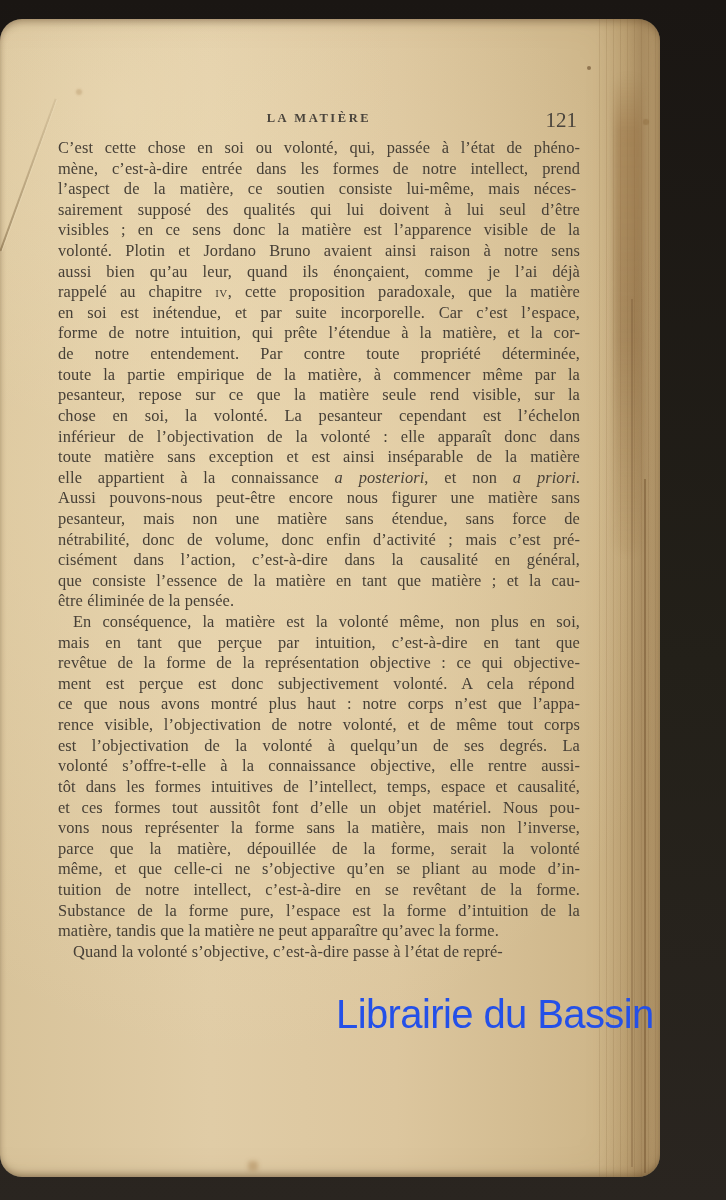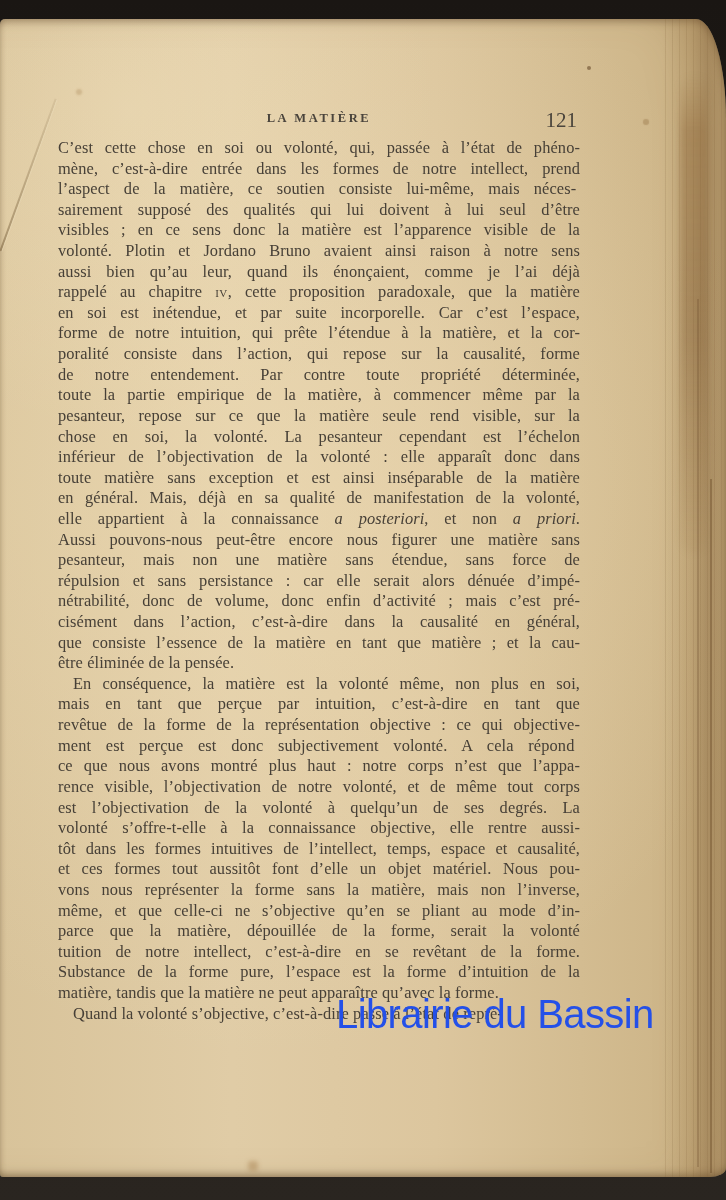--- a/index.html
+++ b/index.html
@@ -7,34 +7,35 @@
     width: 726px; height: 1200px;
     background: #211c18;
     overflow: hidden;
     font-family: "Liberation Serif", serif;
   }
   .photo {
     position: relative; width: 726px; height: 1200px;
     background: linear-gradient(180deg, #1a1613 0%, #232019 55%, #2a2520 100%);
   }
   .page {
-    position: absolute; left: 0; top: 19px; width: 726px; height: 1158px;
+    position: absolute; left: 0; top: 19px; width: 660px; height: 1158px;
     overflow: hidden;
     background:
       radial-gradient(ellipse 120% 80% at 36% 40%, rgba(242,224,185,0.50), rgba(242,224,185,0) 62%),
       radial-gradient(ellipse 60% 40% at 18% 8%, rgba(245,230,195,0.35), rgba(245,230,195,0) 70%),
       linear-gradient(90deg, #d8c39a 0%, #e0cca6 32%, #dcc69e 60%, #d3bc91 80%, #cab183 100%);
     border-top-left-radius: 5px;
     border-top-right-radius: 30px 100px;
     border-bottom-right-radius: 16px 9px;
     border-bottom-left-radius: 3px;
     box-shadow:
       inset 0 5px 8px -3px rgba(70,45,20,0.45),
       inset 0 -6px 9px -4px rgba(70,45,20,0.50),
       inset -45px 0 55px -32px rgba(120,85,45,0.40);
+    border-radius: 22px;
   }
   .fore-edge {
     position: absolute; right: 0; top: 0; bottom: 0; width: 64px;
     background:
       repeating-linear-gradient(90deg,
         rgba(125,95,55,0) 0px, rgba(125,95,55,0) 3px,
         rgba(125,95,55,0.17) 3px, rgba(125,95,55,0.17) 4px,
         rgba(165,135,90,0) 4px, rgba(165,135,90,0) 7px),
       linear-gradient(90deg, rgba(150,115,65,0) 0%, rgba(150,115,65,0.20) 45%,
         rgba(118,84,44,0.28) 70%, rgba(150,120,75,0.12) 100%);
@@ -106,49 +107,46 @@
         <div class="line"><span class="lt" style="word-spacing: 7.4388px;">C’est cette chose en soi ou volonté, qui, passée à l’état de phéno-</span></div>
         <div class="line"><span class="lt" style="word-spacing: 9.67361px;">mène, c’est-à-dire entrée dans les formes de notre intellect, prend</span></div>
         <div class="line"><span class="lt" style="word-spacing: 9.88194px;">l’aspect de la matière, ce soutien consiste lui-même, mais néces-</span></div>
         <div class="line"><span class="lt" style="word-spacing: 10.8656px;">sairement supposé des qualités qui lui doivent à lui seul d’être</span></div>
         <div class="line"><span class="lt" style="word-spacing: 7.89714px;">visibles ; en ce sens donc la matière est l’apparence visible de la</span></div>
         <div class="line"><span class="lt" style="word-spacing: 8.97656px;">volonté. Plotin et Jordano Bruno avaient ainsi raison à notre sens</span></div>
         <div class="line"><span class="lt" style="word-spacing: 10.7625px;">aussi bien qu’au leur, quand ils énonçaient, comme je l’ai déjà</span></div>
         <div class="line"><span class="lt" style="word-spacing: 8.78819px;">rappelé au chapitre <span class="sc">iv</span>, cette proposition paradoxale, que la matière</span></div>
         <div class="line"><span class="lt" style="word-spacing: 9.42188px;">en soi est inétendue, et par suite incorporelle. Car c’est l’espace,</span></div>
         <div class="line"><span class="lt" style="word-spacing: 6.76302px;">forme de notre intuition, qui prête l’étendue à la matière, et la cor-</span></div>
-        <div class="line"><span class="lt" style="word-spacing: 10.5764px;">poralité consiste dans l’action, qui repose sur la causalité, forme</span></div>
         <div class="line"><span class="lt" style="word-spacing: 16.9554px;">de notre entendement. Par contre toute propriété déterminée,</span></div>
         <div class="line"><span class="lt" style="word-spacing: 7.7358px;">toute la partie empirique de la matière, à commencer même par la</span></div>
         <div class="line"><span class="lt" style="word-spacing: 9.0554px;">pesanteur, repose sur ce que la matière seule rend visible, sur la</span></div>
         <div class="line"><span class="lt" style="word-spacing: 12.4549px;">chose en soi, la volonté. La pesanteur cependant est l’échelon</span></div>
         <div class="line"><span class="lt" style="word-spacing: 8.7375px;">inférieur de l’objectivation de la volonté : elle apparaît donc dans</span></div>
         <div class="line"><span class="lt" style="word-spacing: 8.84062px;">toute matière sans exception et est ainsi inséparable de la matière</span></div>
-        <div class="line"><span class="lt" style="word-spacing: 7.19744px;">en général. Mais, déjà en sa qualité de manifestation de la volonté,</span></div>
         <div class="line"><span class="lt" style="word-spacing: 11.5906px;">elle appartient à la connaissance <span class="it">a posteriori</span>, et non <span class="it">a priori</span>.</span></div>
         <div class="line"><span class="lt" style="word-spacing: 9.36133px;">Aussi pouvons-nous peut-être encore nous figurer une matière sans</span></div>
         <div class="line"><span class="lt" style="word-spacing: 13.7743px;">pesanteur, mais non une matière sans étendue, sans force de</span></div>
-        <div class="line"><span class="lt" style="word-spacing: 8.64687px;">répulsion et sans persistance : car elle serait alors dénuée d’impé-</span></div>
         <div class="line"><span class="lt" style="word-spacing: 8.28125px;">nétrabilité, donc de volume, donc enfin d’activité ; mais c’est pré-</span></div>
         <div class="line"><span class="lt" style="word-spacing: 12.3164px;">cisément dans l’action, c’est-à-dire dans la causalité en général,</span></div>
         <div class="line"><span class="lt" style="word-spacing: 6.12139px;">que consiste l’essence de la matière en tant que matière ; et la cau-</span></div>
         <div class="line end"><span class="lt">être éliminée de la pensée.</span></div>
         <div class="line" style="padding-left: 15px;"><span class="lt" style="word-spacing: 6.77841px; text-align: center;">En conséquence, la matière est la volonté même, non plus en soi,</span></div>
         <div class="line"><span class="lt" style="word-spacing: 11.7469px;">mais en tant que perçue par intuition, c’est-à-dire en tant que</span></div>
         <div class="line"><span class="lt" style="word-spacing: 6.31534px;">revêtue de la forme de la représentation objective : ce qui objective-</span></div>
         <div class="line"><span class="lt" style="word-spacing: 10.4688px;">ment est perçue est donc subjectivement volonté. A cela répond</span></div>
         <div class="line"><span class="lt" style="word-spacing: 6.76302px;">ce que nous avons montré plus haut : notre corps n’est que l’appa-</span></div>
         <div class="line"><span class="lt" style="word-spacing: 6.43906px;">rence visible, l’objectivation de notre volonté, et de même tout corps</span></div>
         <div class="line"><span class="lt" style="word-spacing: 11.1062px;">est l’objectivation de la volonté à quelqu’un de ses degrés. La</span></div>
         <div class="line"><span class="lt" style="word-spacing: 10.0859px;">volonté s’offre-t-elle à la connaissance objective, elle rentre aussi-</span></div>
         <div class="line"><span class="lt" style="word-spacing: 5.89844px;">tôt dans les formes intuitives de l’intellect, temps, espace et causalité,</span></div>
         <div class="line"><span class="lt" style="word-spacing: 7.35795px;">et ces formes tout aussitôt font d’elle un objet matériel. Nous pou-</span></div>
         <div class="line"><span class="lt" style="word-spacing: 7.83437px;">vons nous représenter la forme sans la matière, mais non l’inverse,</span></div>
+        <div class="line"><span class="lt" style="word-spacing: 11.5219px;">parce que la matière, dépouillée de la forme, serait la volonté</span></div>
         <div class="line"><span class="lt" style="word-spacing: 7.5483px;">même, et que celle-ci ne s’objective qu’en se pliant au mode d’in-</span></div>
-        <div class="line"><span class="lt" style="word-spacing: 11.5219px;">parce que la matière, dépouillée de la forme, serait la volonté</span></div>
         <div class="line"><span class="lt" style="word-spacing: 9.83281px;">tuition de notre intellect, c’est-à-dire en se revêtant de la forme.</span></div>
         <div class="line"><span class="lt" style="word-spacing: 7.70455px;">Substance de la forme pure, l’espace est la forme d’intuition de la</span></div>
         <div class="line end"><span class="lt">matière, tandis que la matière ne peut apparaître qu’avec la forme.</span></div>
         <div class="line end" style="padding-left: 15px;"><span class="lt">Quand la volonté s’objective, c’est-à-dire passe à l’état de repré-</span></div>
       </div>
   </div>
   <div class="watermark" style="color: rgb(36, 80, 232);">Librairie du Bassin</div>
 </div>
 
 </body></html>

